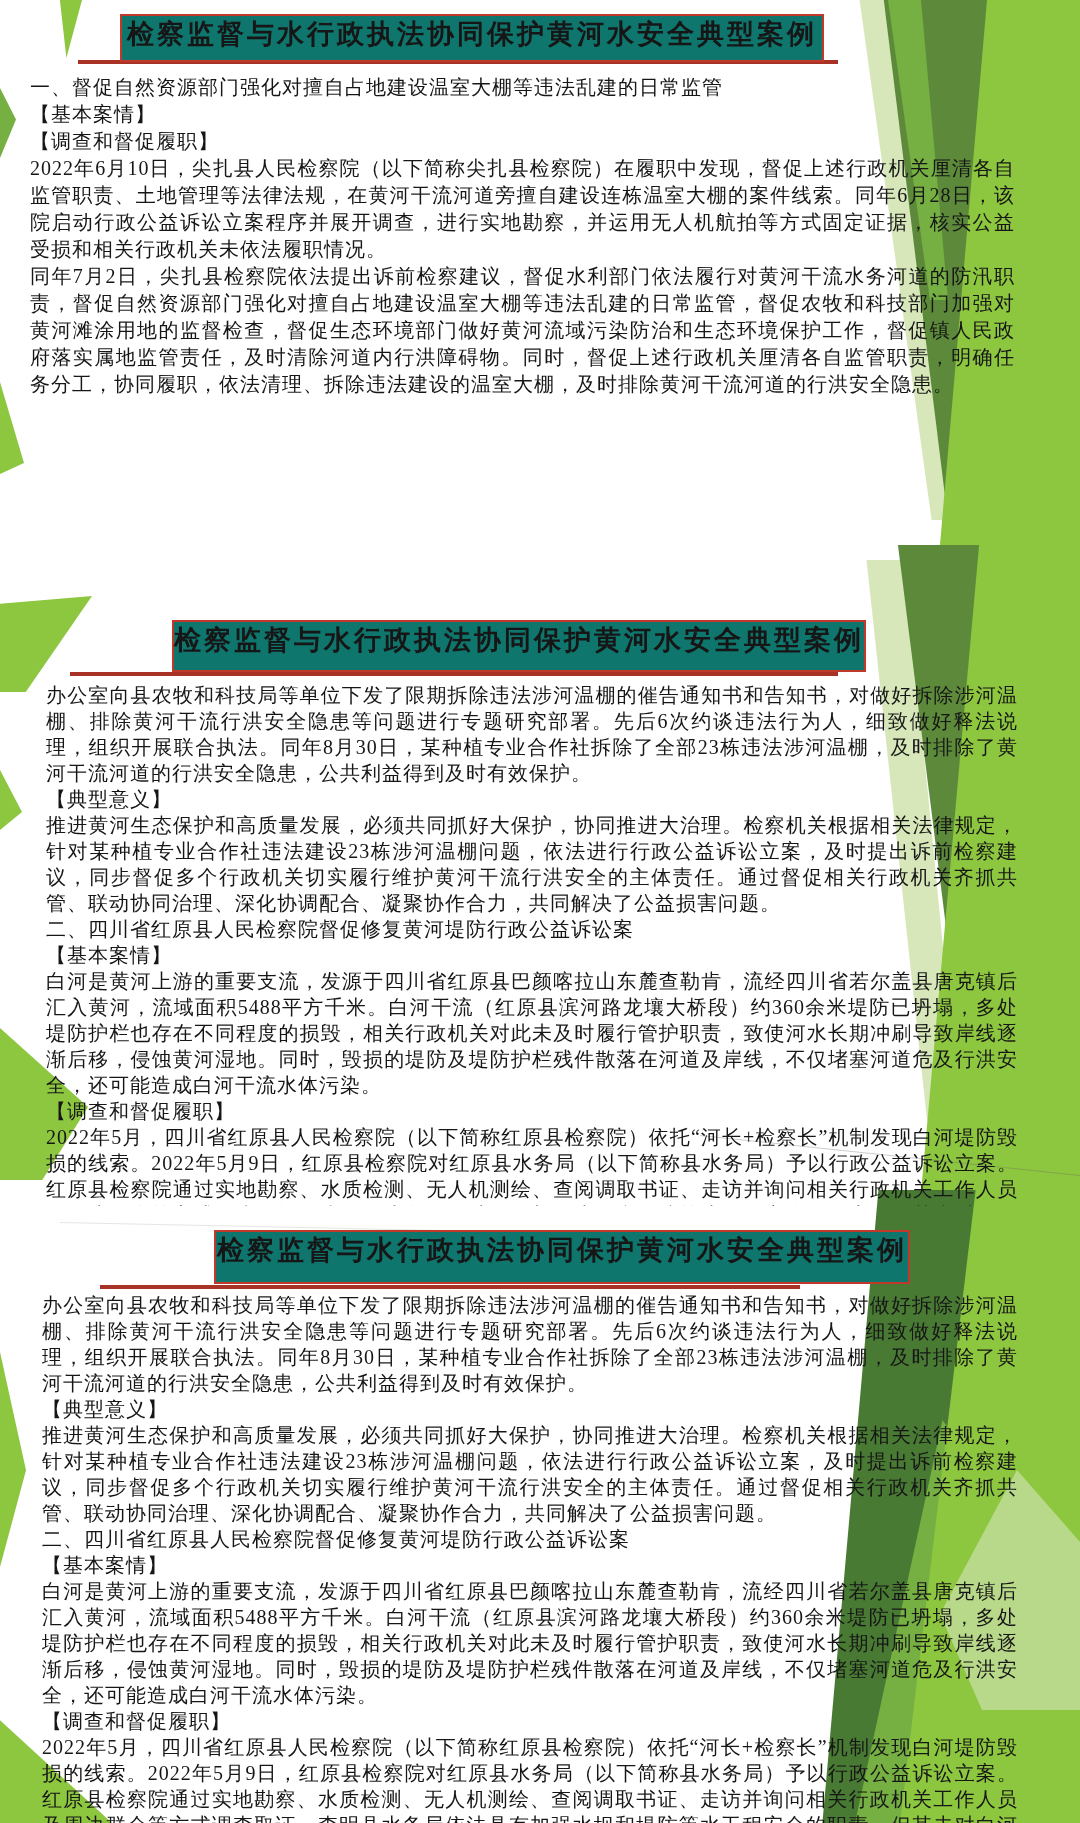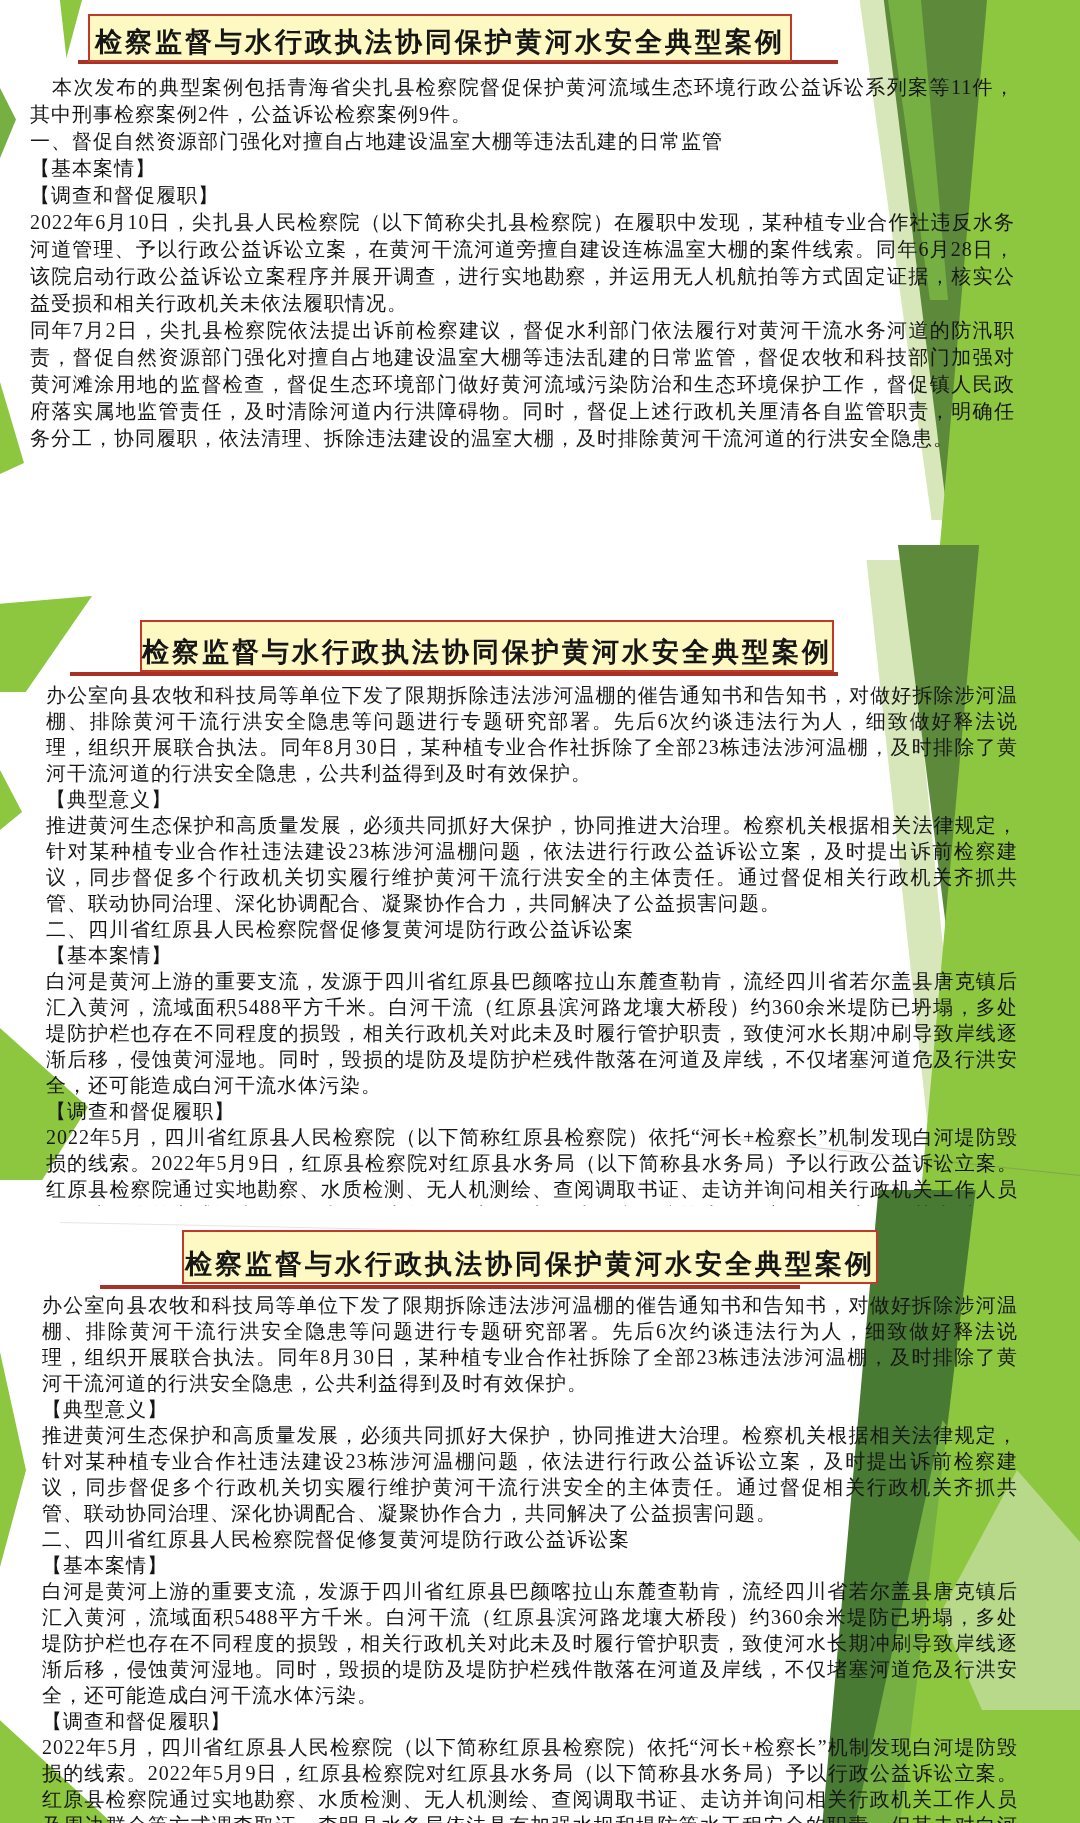--- a/index.html
+++ b/index.html
@@ -39,24 +39,24 @@
   #sh-b3-mid{left:830px;top:1420px;width:250px;height:403px;clip-path:polygon(10% 100%,45% 0,90% 40%,70% 100%);}
   #sh-b3-bright{left:900px;top:1190px;width:180px;height:633px;clip-path:polygon(42% 0,100% 0,100% 100%,0 100%);}
   #sh-b3-pale{left:940px;top:1470px;width:140px;height:240px;clip-path:polygon(0 60%,55% 0,100% 30%,100% 100%,30% 100%);}
   #sh-b3-leftsliver{left:0;top:1352px;width:26px;height:215px;clip-path:polygon(0 0,100% 55%,0 100%);}
   #sh-b3-corner{left:0;top:1686px;width:112px;height:137px;clip-path:polygon(0 25%,100% 100%,0 100%);}
   #line1{left:700px;top:1135px;width:480px;transform:rotate(6deg);}
   #line2{left:60px;top:1222px;width:640px;transform:rotate(1.2deg);opacity:.5;}
 
   
   .title-box{
-    position:absolute;z-index:5;background:#fef9c3;
+    position:absolute;z-index:5;background:#0f766e;
     border:2px solid var(--red-border,#c0392b);
-    display:flex;align-items:flex-end;justify-content:center;
-    font-weight:bold;font-size:27px;letter-spacing:3px;white-space:nowrap;
+    display:flex;align-items:flex-start;justify-content:center;
+    font-weight:bold;font-size:27px;letter-spacing:3px;white-space:nowrap;margin-left:32px;
   }
   .title-underline{position:absolute;height:4px;background:var(--red-line,#a93226);z-index:4;}
   #box1{left:88px;top:14px;width:700px;height:44px;}
   #ul1{left:78px;top:60px;width:760px;}
   #box2{left:140px;top:620px;width:690px;height:48px;}
   #ul2{left:70px;top:672px;width:768px;}
   #box3{left:182px;top:1230px;width:692px;height:50px;}
   #ul3{left:100px;top:1285px;width:700px;}
 
   
@@ -95,25 +95,24 @@
 <div class="shape c-bright" id="sh-b3-corner"></div>
 <div class="edge-line" id="line1"></div>
 <div class="edge-line" id="line2"></div>
 
 <section>
   <div class="title-box" id="box1">
     <span>检察监督与水行政执法协同保护黄河水安全典型案例</span>
   </div>
   <div class="title-underline" id="ul1"></div>
   <div class="body-text" id="body1">
-      <p class="indent">本次发布的典型案例包括青海省尖扎县检察院督促保护黄河流域生态环境行政公益诉讼系列案等11件，其中刑事检察案例2件，公益诉讼检察案例9件。</p>
       <p>一、督促自然资源部门强化对擅自占地建设温室大棚等违法乱建的日常监管</p>
       <p>【基本案情】</p>
       <p>【调查和督促履职】</p>
-      <p>2022年6月10日，尖扎县人民检察院（以下简称尖扎县检察院）在履职中发现，某种植专业合作社违反水务河道管理、予以行政公益诉讼立案，在黄河干流河道旁擅自建设连栋温室大棚的案件线索。同年6月28日，该院启动行政公益诉讼立案程序并展开调查，进行实地勘察，并运用无人机航拍等方式固定证据，核实公益受损和相关行政机关未依法履职情况。</p>
+      <p>2022年6月10日，尖扎县人民检察院（以下简称尖扎县检察院）在履职中发现，督促上述行政机关厘清各自监管职责、土地管理等法律法规，在黄河干流河道旁擅自建设连栋温室大棚的案件线索。同年6月28日，该院启动行政公益诉讼立案程序并展开调查，进行实地勘察，并运用无人机航拍等方式固定证据，核实公益受损和相关行政机关未依法履职情况。</p>
       <p>同年7月2日，尖扎县检察院依法提出诉前检察建议，督促水利部门依法履行对黄河干流水务河道的防汛职责，督促自然资源部门强化对擅自占地建设温室大棚等违法乱建的日常监管，督促农牧和科技部门加强对黄河滩涂用地的监督检查，督促生态环境部门做好黄河流域污染防治和生态环境保护工作，督促镇人民政府落实属地监管责任，及时清除河道内行洪障碍物。同时，督促上述行政机关厘清各自监管职责，明确任务分工，协同履职，依法清理、拆除违法建设的温室大棚，及时排除黄河干流河道的行洪安全隐患。</p>
     </div>
 </section>
 
 <section>
   <div class="title-box" id="box2">
     <span>检察监督与水行政执法协同保护黄河水安全典型案例</span>
   </div>
   <div class="title-underline" id="ul2"></div>
   <div class="body-text" id="body2">

